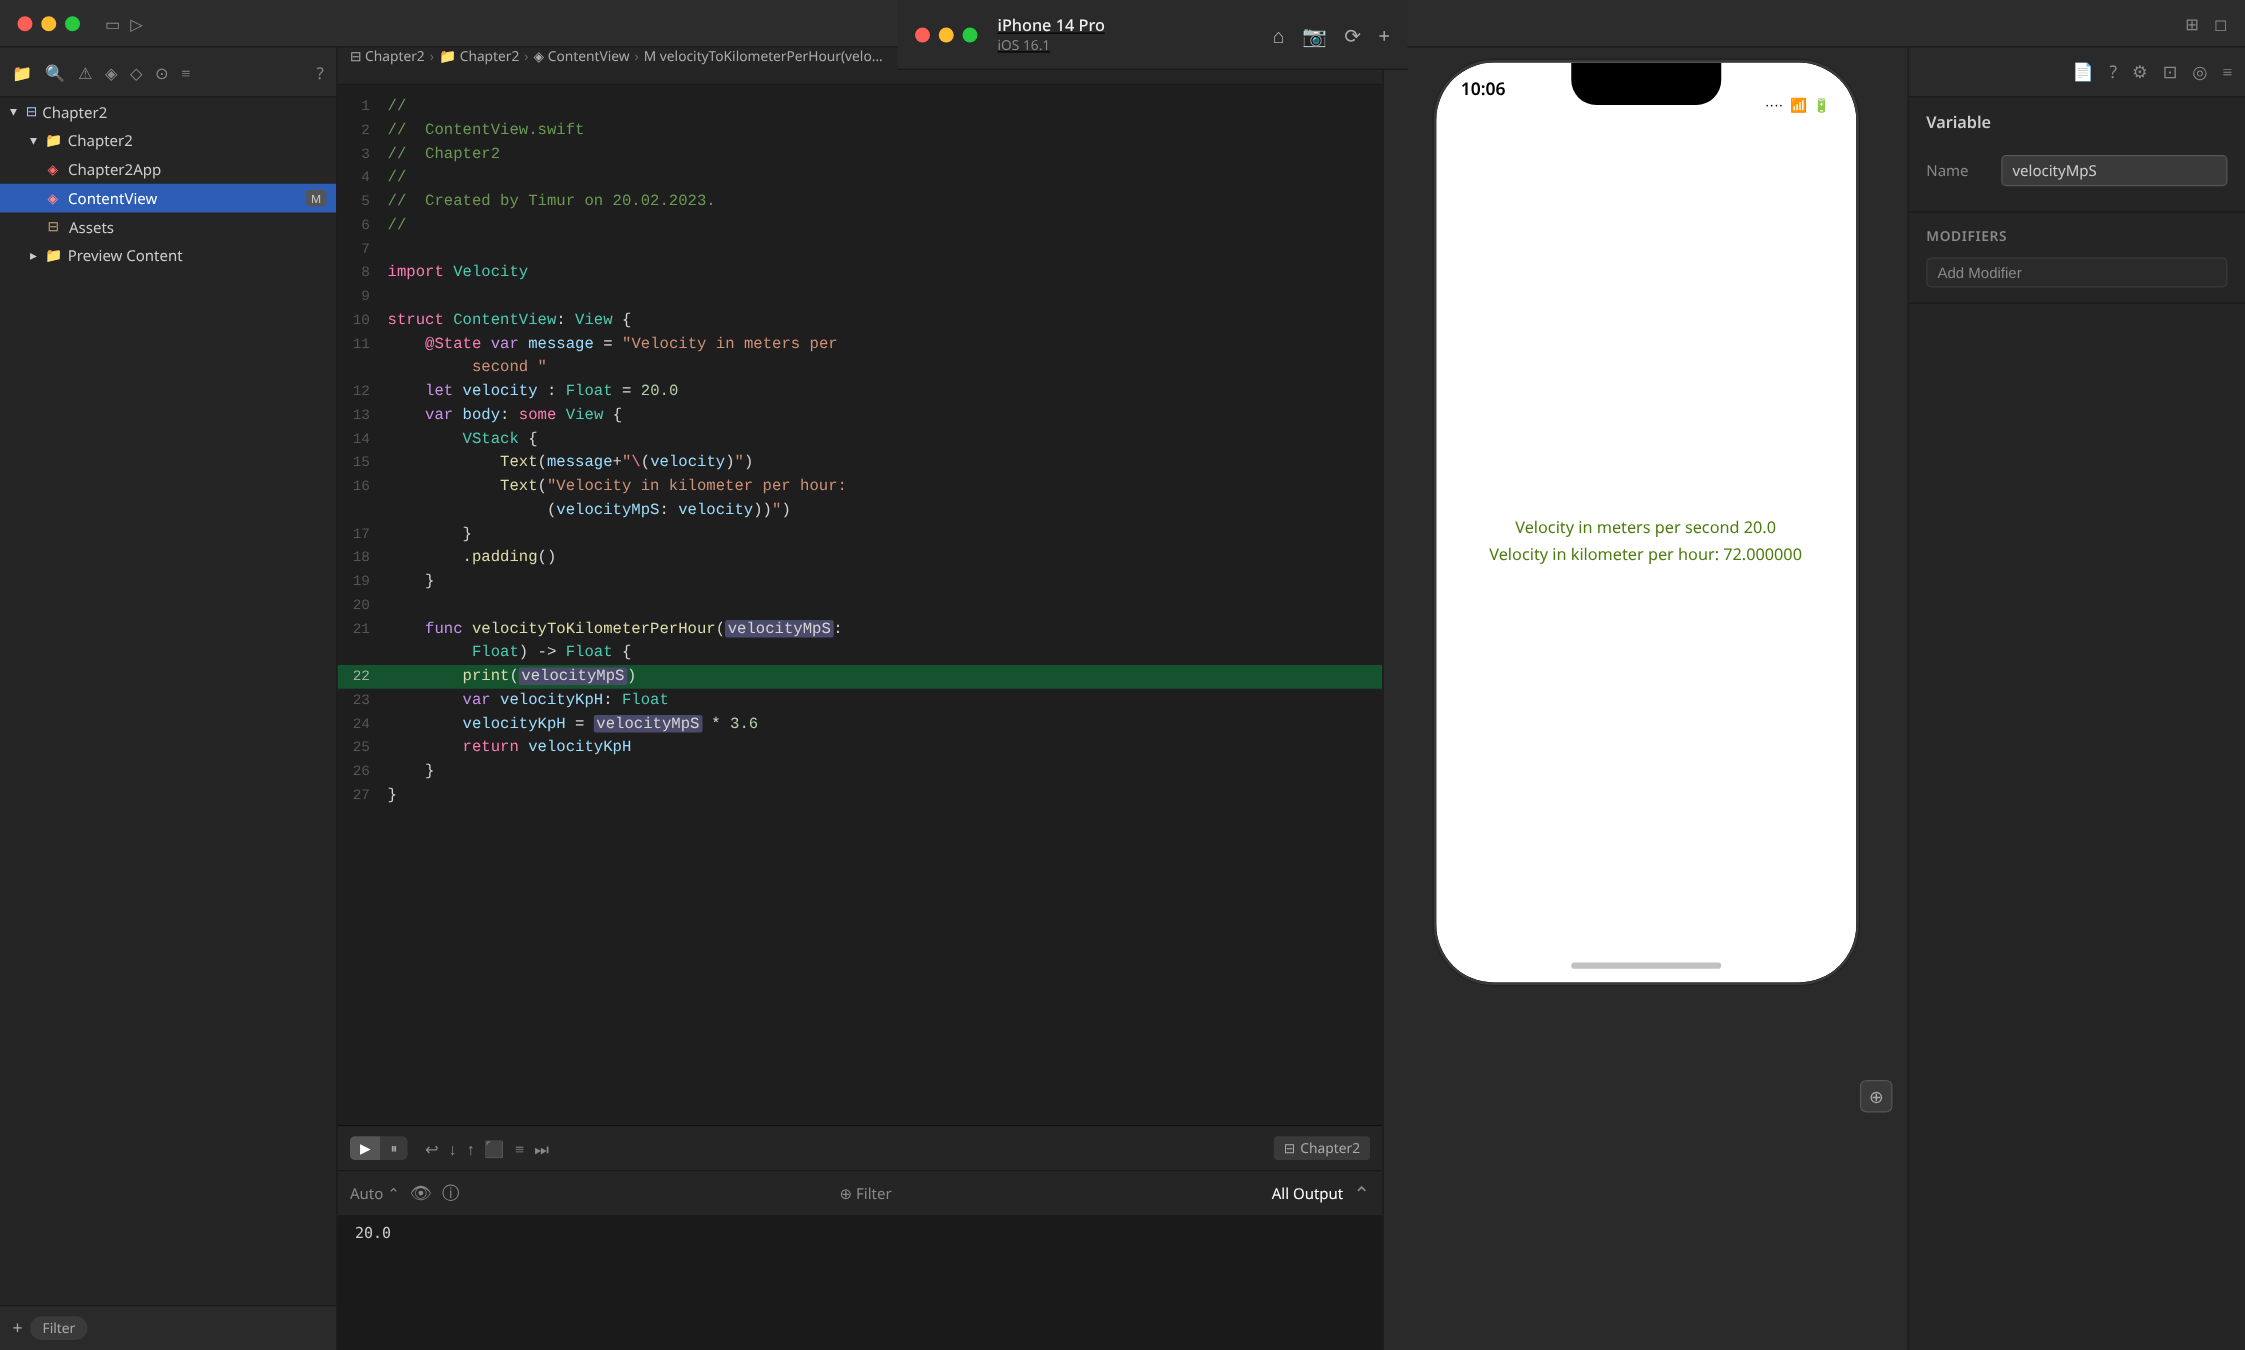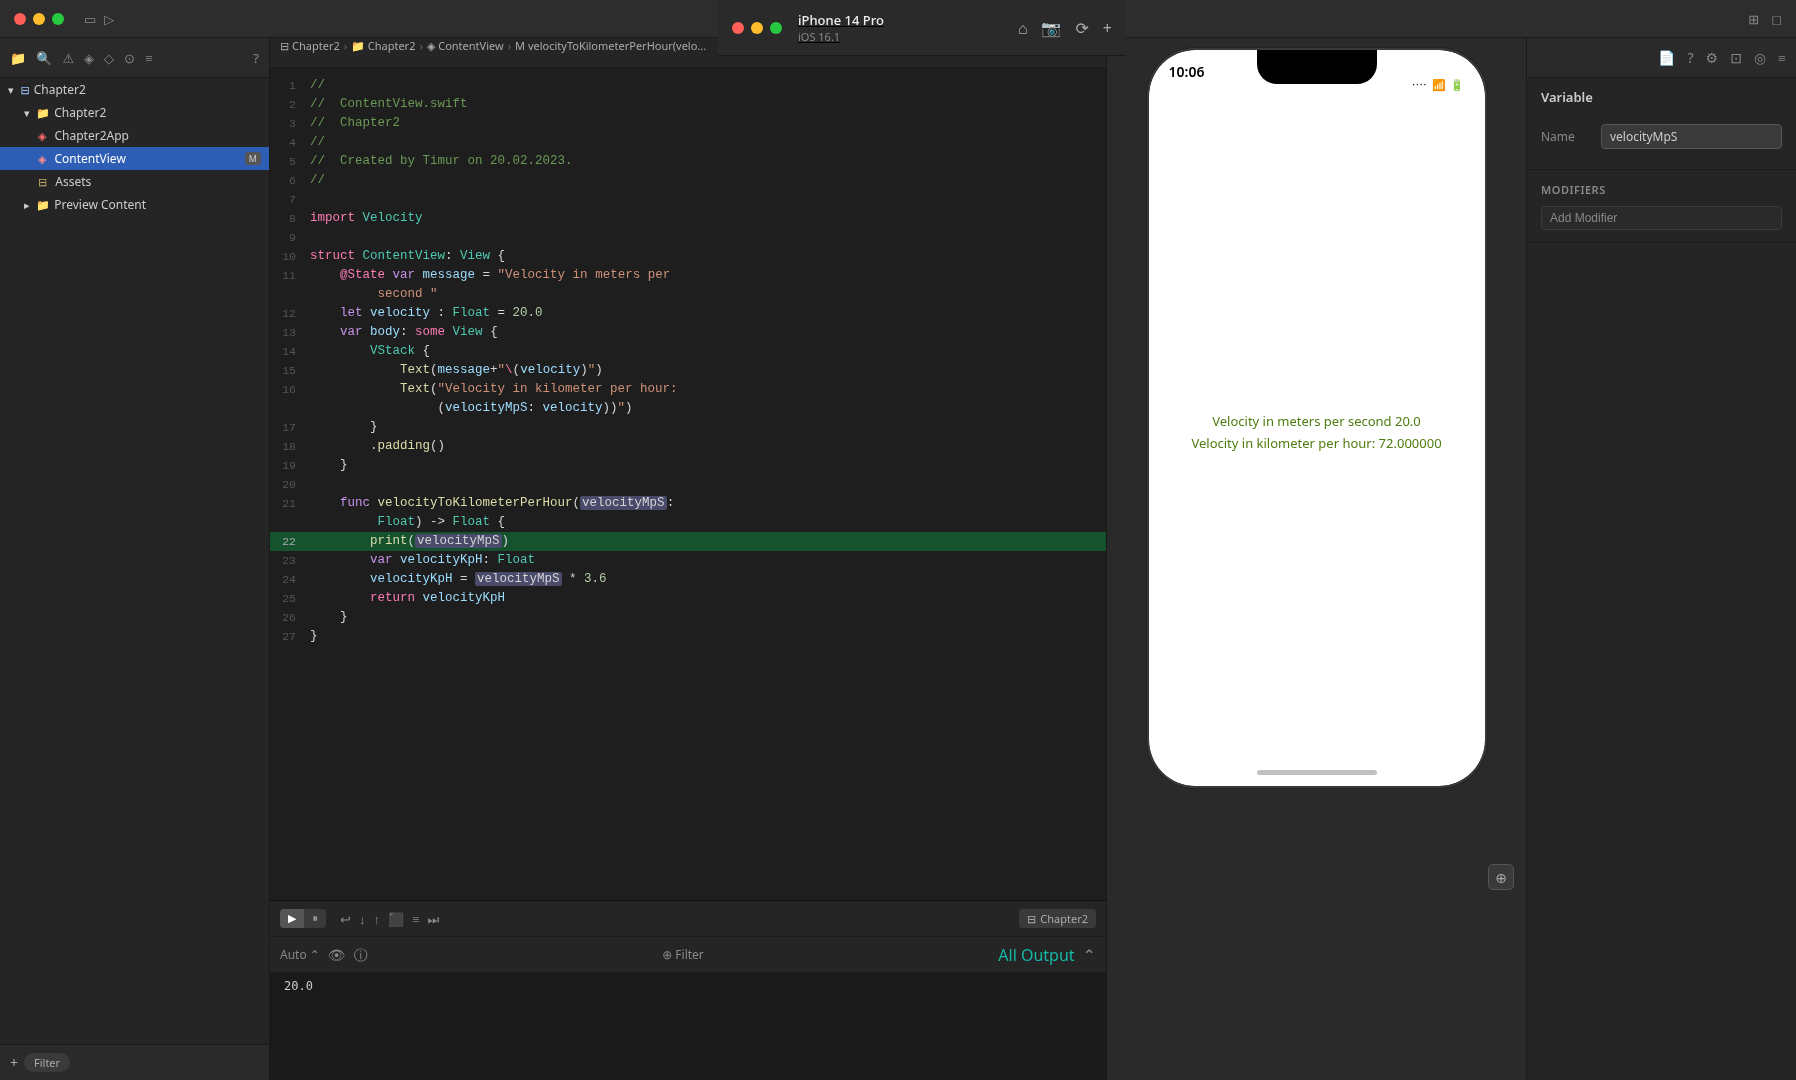--- a/index.html
+++ b/index.html
@@ -722,21 +722,21 @@
           <span>Chapter2</span>
         </div>
       </div>
       <div style="height:36px;background:#252525;display:flex;align-items:center;padding:0 10px;gap:8px;border-bottom:1px solid #1a1a1a;">
         <span style="color:#888;font-size:12px;">Auto ⌃</span>
         <span style="color:#888;font-size:14px;">👁</span>
         <span style="color:#888;font-size:14px;">ⓘ</span>
         <div class="spacer"></div>
         <span style="color:#888;font-size:12px;">⊕ Filter</span>
         <div class="spacer"></div>
-        <span style="color:#14b8a6;font-size:16px;">All Output</span>
+        <span style="color:#ffffff;font-size:12px;">All Output</span>
         <span style="color:#888;">⌃</span>
       </div>
       <div class="console-output">
         <div class="console-line">
           <span>20.0</span>
         </div>
       </div>
     </div>
   </div>
 

